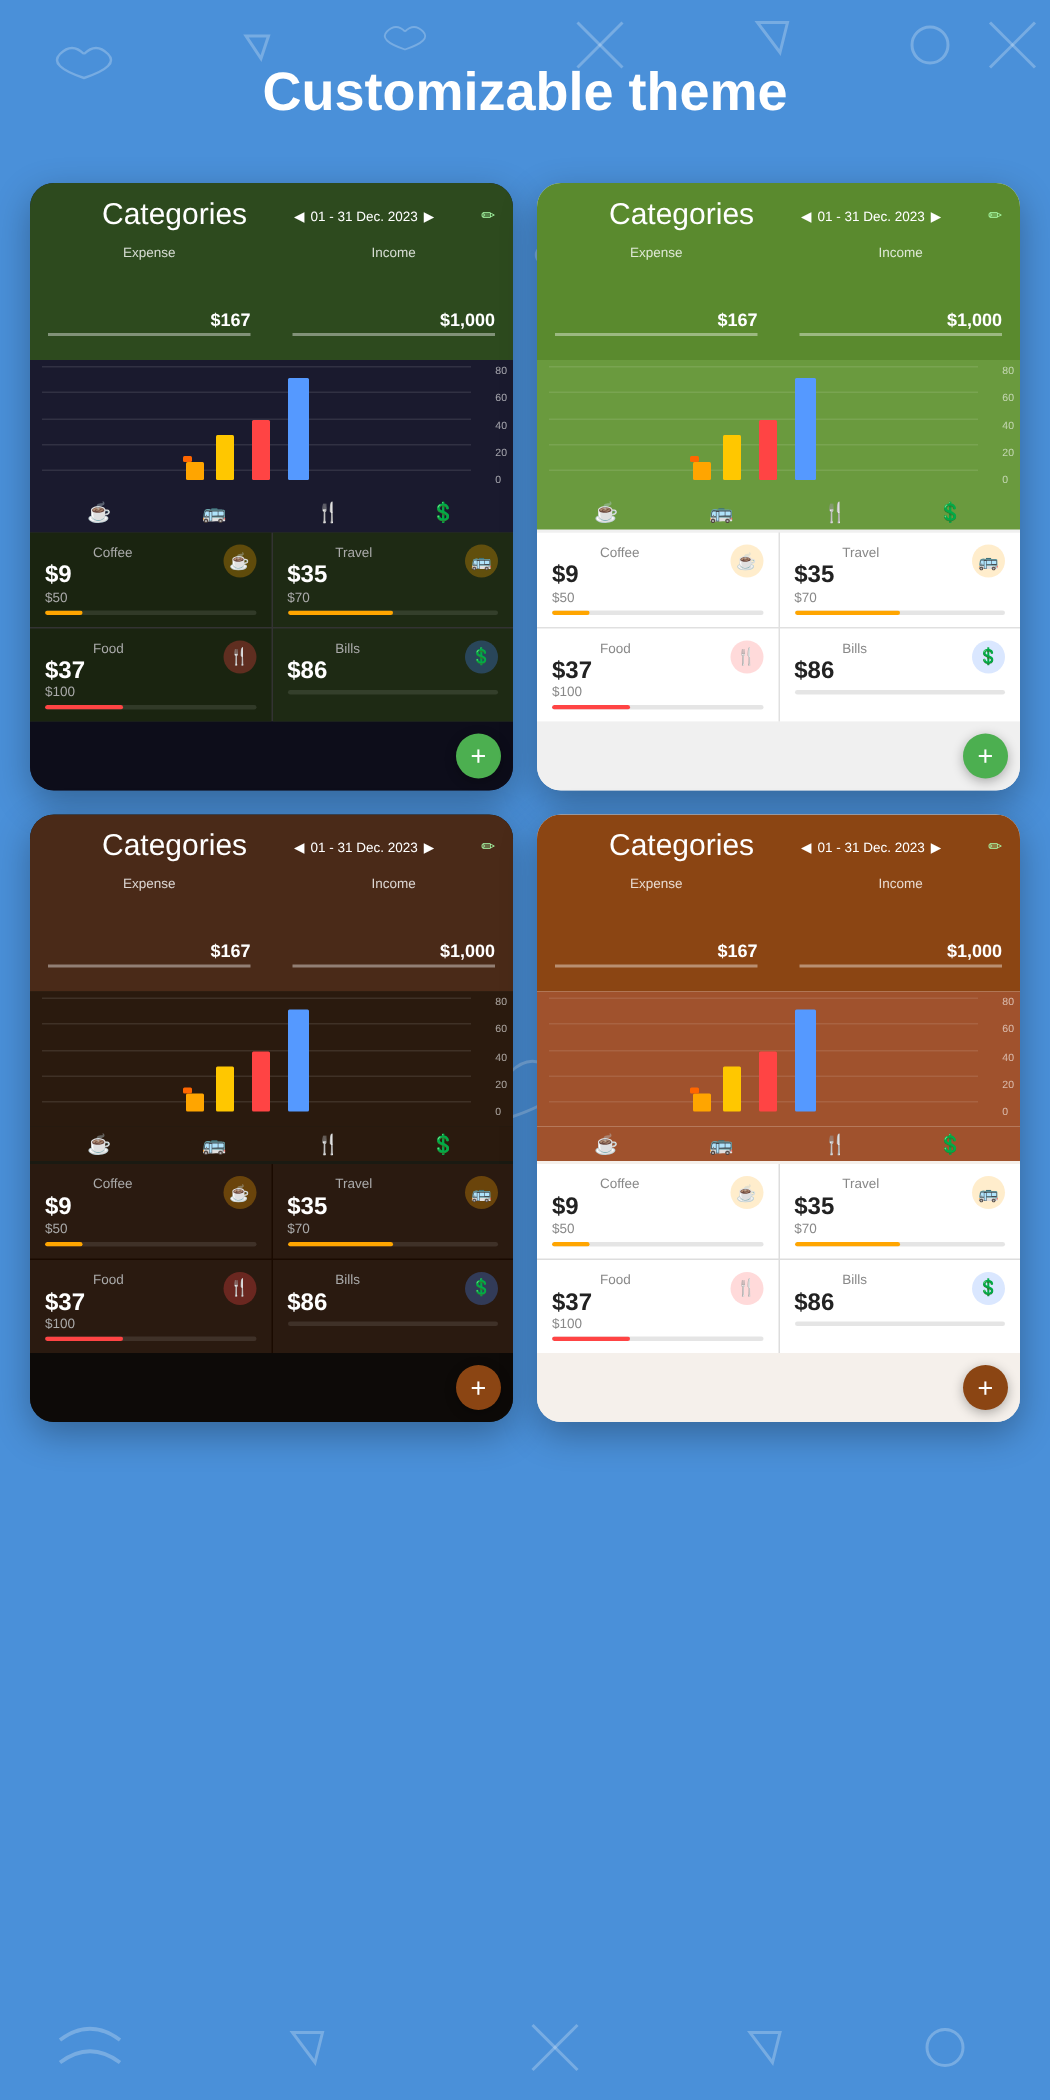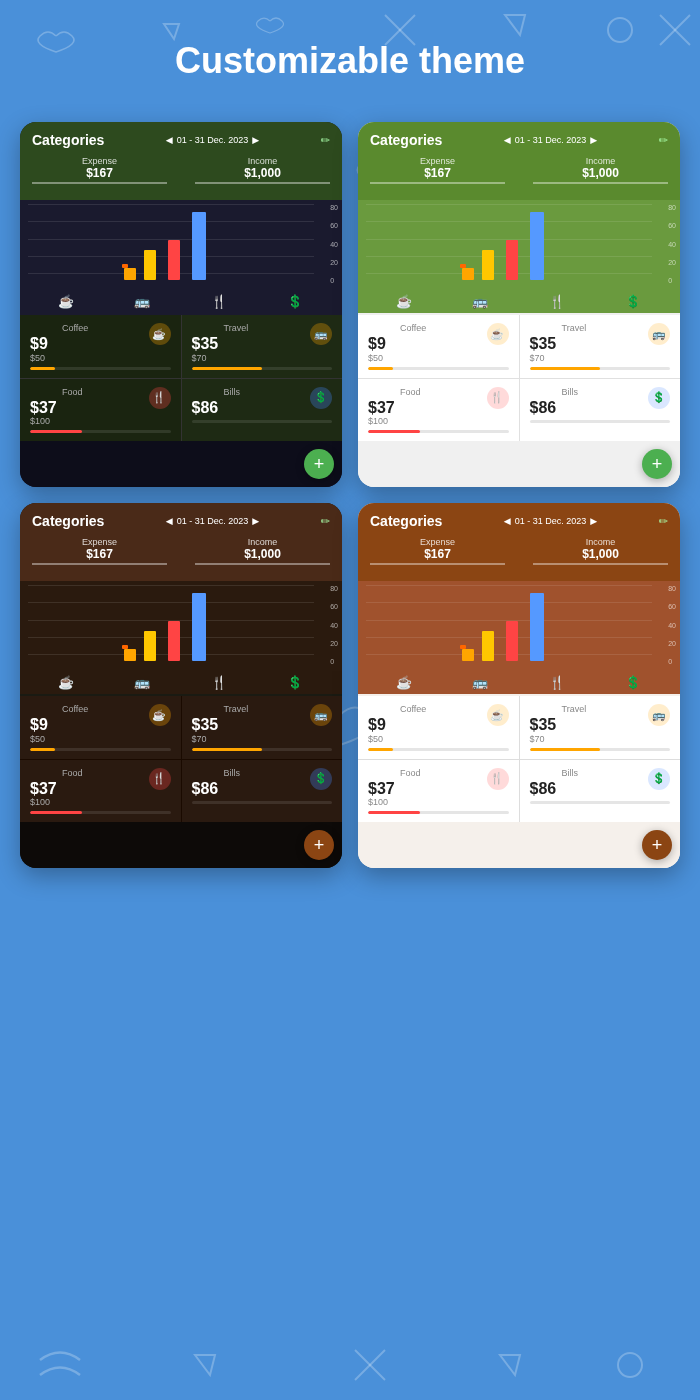--- a/index.html
+++ b/index.html
@@ -84,22 +84,23 @@
 
     .card-header-top {
       display: flex;
       align-items: center;
       justify-content: space-between;
       margin-bottom: 8px;
     }
 
     .card-title {
       color: white;
-      font-size: 14px;
-      font-weight: 700;
+      font-size: 20px;
+      font-weight: 400;
+      margin-left: 36px;
     }
 
     .date-nav {
       display: flex;
       align-items: center;
       gap: 4px;
     }
 
     .date-nav span {
       color: white;
@@ -131,21 +132,22 @@
     .summary-label {
       color: rgba(255,255,255,0.8);
       font-size: 9px;
       text-align: center;
     }
 
     .summary-value {
       color: white;
       font-size: 12px;
       font-weight: 700;
-      text-align: center;
+      text-align: right;
+      margin-top: 33px;
     }
 
     .summary-divider {
       height: 2px;
       background: rgba(255,255,255,0.4);
       margin-top: 2px;
     }
 
     
     .chart-area {

